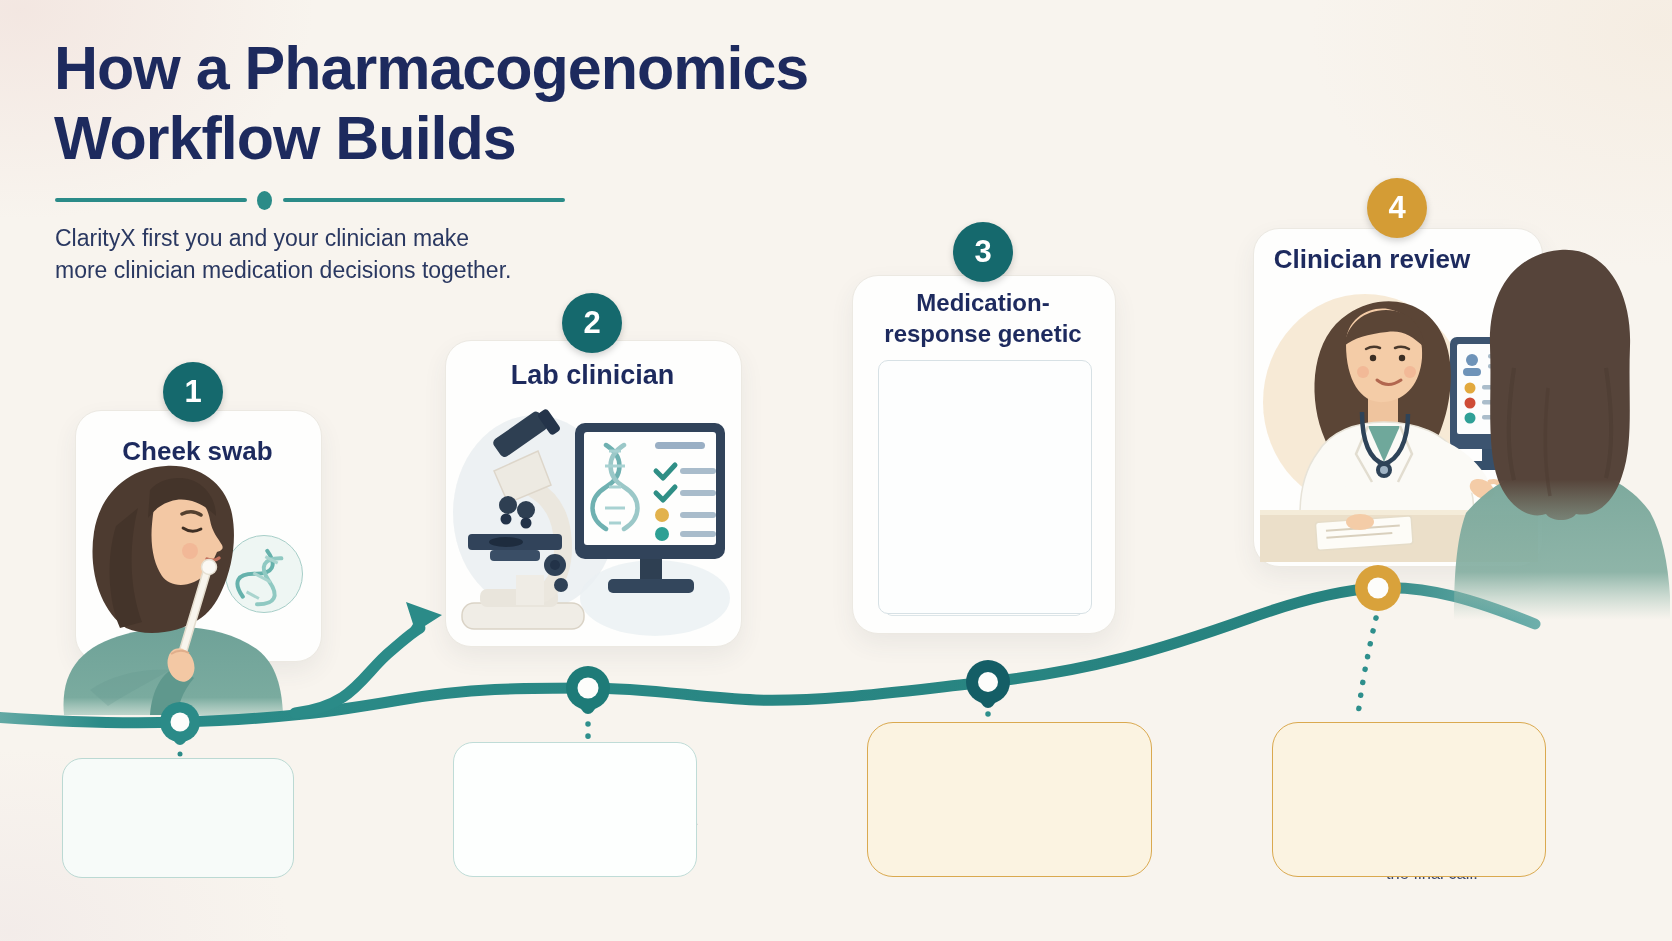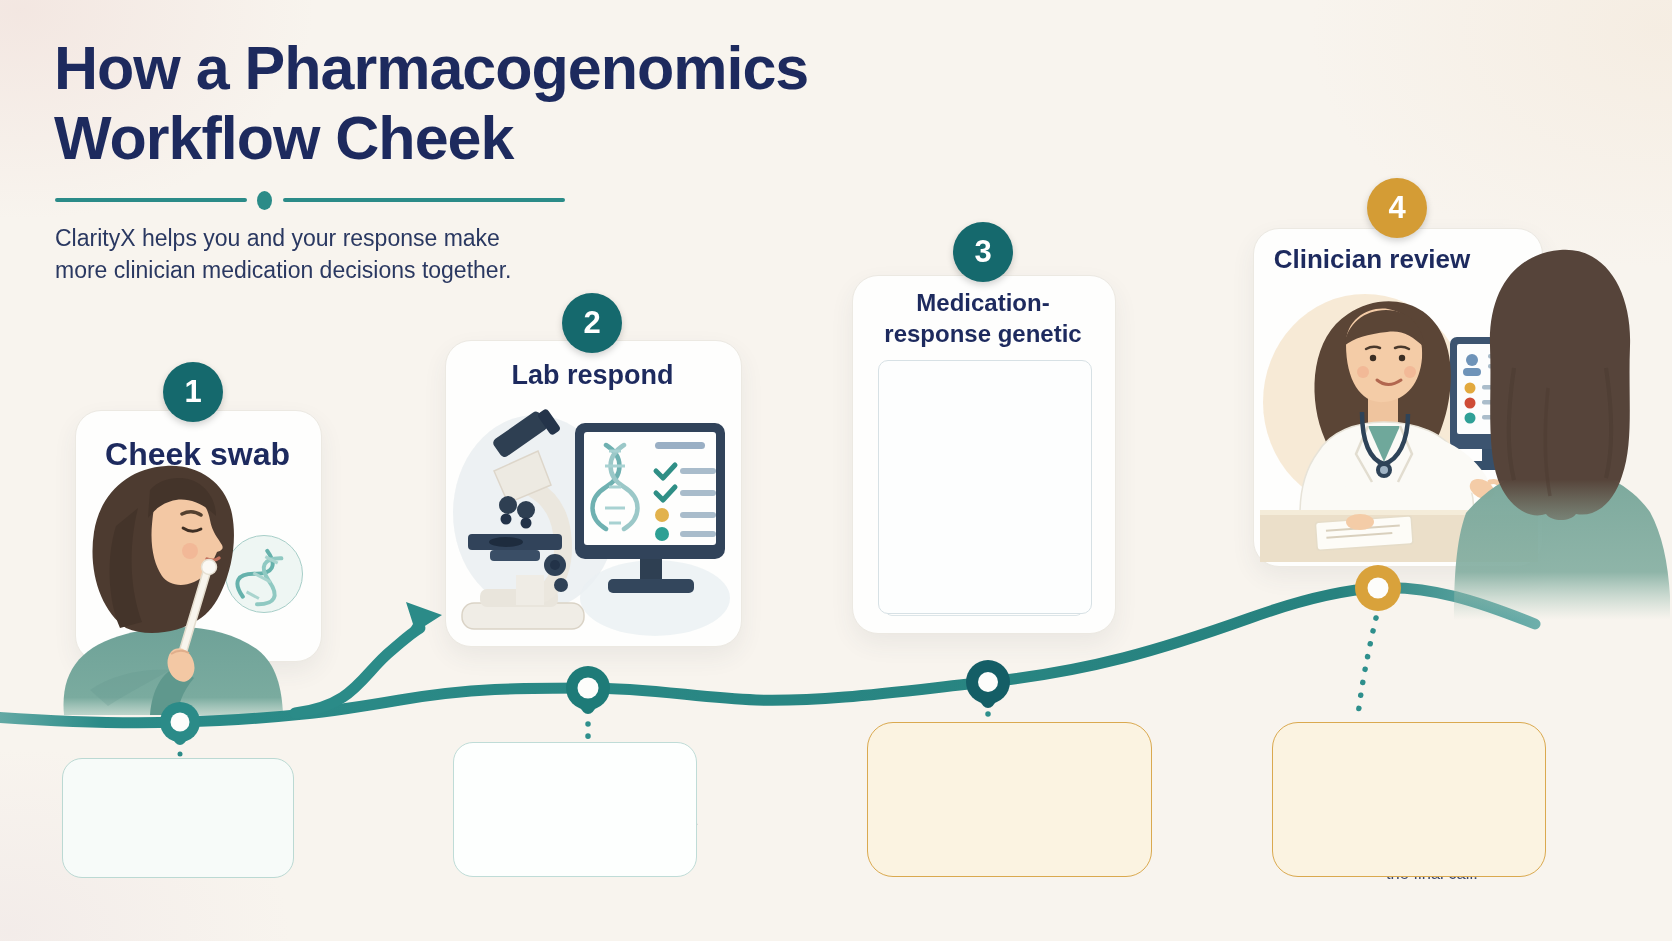--- a/index.html
+++ b/index.html
@@ -23,21 +23,21 @@
   .card{background:#FEFEFD;border:1px solid #ECE9E2;border-radius:26px;box-shadow:0 10px 24px rgba(60,70,90,.07);}
   #card1{left:75px;top:410px;width:245px;height:250px;}
   #card2{left:445px;top:340px;width:295px;height:305px;}
   #card3{left:852px;top:275px;width:262px;height:357px;}
   #card4{left:1253px;top:228px;width:288px;height:337px;}
   .badge{width:60px;height:60px;border-radius:50%;color:#fff;font-size:31px;font-weight:bold;
      display:flex;align-items:center;justify-content:center;background:#15696D;box-shadow:0 3px 7px rgba(0,0,0,.18);z-index:6;}
   #badge1{left:163px;top:362px;} #badge2{left:562px;top:293px;} #badge3{left:953px;top:222px;}
   #badge4{left:1367px;top:178px;background:#D49C35;}
   .card-title{color:#1D2A5E;font-weight:bold;text-align:center;z-index:5;}
-  #title1{left:75px;top:436px;width:245px;font-size:32px;}
+  #title1{left:75px;top:436px;width:245px;font-size:26px;}
   #title2{left:445px;top:360px;width:295px;font-size:27px;}
   #title3{left:852px;top:287px;width:262px;font-size:24px;line-height:31px;text-align:center;}
   #title4{left:1228px;top:244px;width:288px;font-size:26px;}
   
   #panel3{left:878px;top:360px;width:212px;height:252px;background:#FDFEFE;border:1.5px solid #D7E1E5;border-radius:10px;z-index:4;}
   #avatar3{left:895px;top:392px;width:66px;height:66px;border-radius:50%;background:#E7EFF4;border:1px solid #D5E0E6;overflow:hidden;}
   .hline{height:8px;border-radius:4px;background:#A9BBC9;}
   #hl-a{left:975px;top:402px;width:108px;background:#99ADBE;}
   #hl-b{left:975px;top:420px;width:104px;}
   #hl-c{left:975px;top:438px;width:74px;}
@@ -79,39 +79,39 @@
   #lab{left:450px;top:393px;z-index:4;}
   #doctor{left:1260px;top:282px;z-index:4;}
   #patient{left:1448px;top:248px;z-index:9;}
 </style>
 </head>
 <body>
 
 <div class="canvas">
 
   <div class="abs headline" id="hl1">How a Pharmacogenomics</div>
-  <div class="abs headline" id="hl2">Workflow Cheek</div>
+  <div class="abs headline" id="hl2">Workflow Builds</div>
   <div class="abs divseg" id="dseg1"></div>
   <div class="abs" id="ddot"></div>
   <div class="abs divseg" id="dseg2"></div>
-  <div class="abs subtitle" id="sub1">ClarityX helps you and your response make</div>
+  <div class="abs subtitle" id="sub1">ClarityX first you and your clinician make</div>
   <div class="abs subtitle" id="sub2">more clinician medication decisions together.</div>
 
   <div class="abs card" id="card1"></div>
   <div class="abs card" id="card2"></div>
   <div class="abs card" id="card3"></div>
   <div class="abs card" id="card4"></div>
 
   <div class="abs badge" id="badge1">1</div>
   <div class="abs badge" id="badge2">2</div>
   <div class="abs badge" id="badge3">3</div>
   <div class="abs badge" id="badge4">4</div>
 
   <div class="abs card-title" id="title1">Cheek swab</div>
-  <div class="abs card-title" id="title2">Lab respond</div>
+  <div class="abs card-title" id="title2">Lab clinician</div>
   <div class="abs card-title" id="title3">
     <span>Medication-</span><br>
     <span>response genetic</span>
   </div>
   <div class="abs card-title" id="title4">Clinician review</div>
 
   <svg class="abs svgwrap" id="woman" width="300" height="265" viewBox="0 0 300 265">
     <defs>
       <linearGradient id="swfade" x1="0" y1="0" x2="0" y2="1">
         <stop offset="0" stop-color="#6FA298"></stop>

